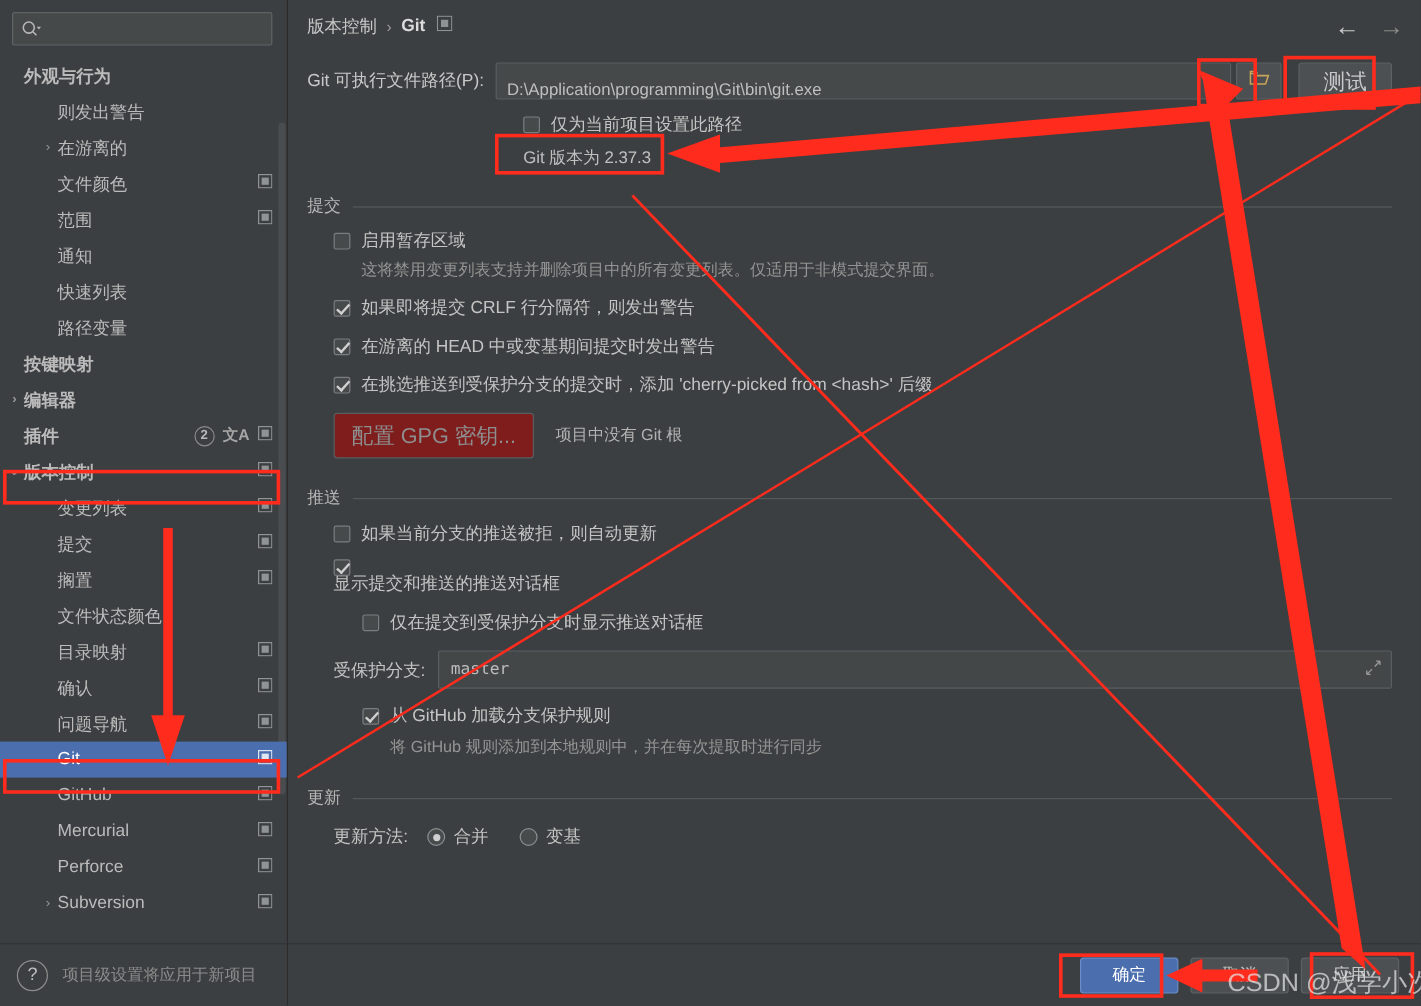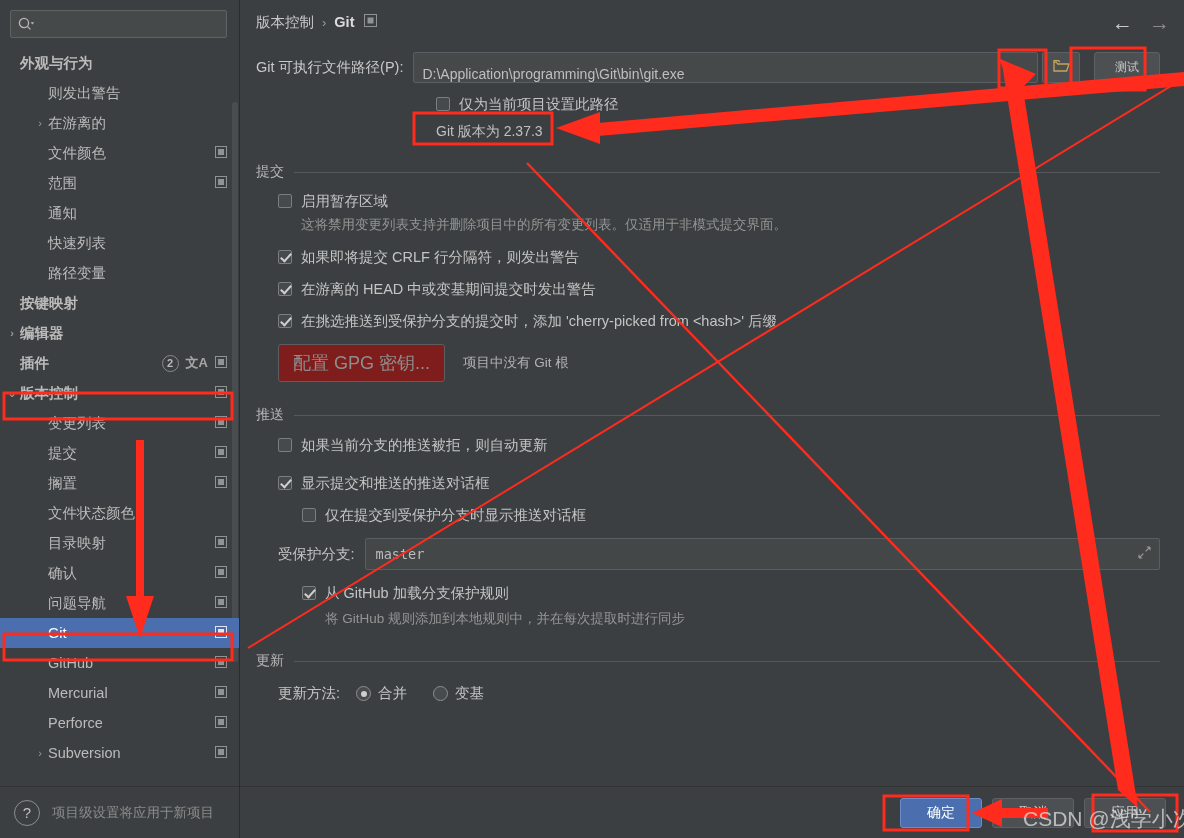--- a/index.html
+++ b/index.html
@@ -168,21 +168,21 @@
     display: flex; align-items: center; justify-content: center;
   }
   .test-btn {
     height: 31px;
     margin-left: 14px;
     padding: 0 20px;
     background: #4c5052;
     border: 1px solid #5d6163;
     border-radius: 3px;
     color: #c9c9c9;
-    font-size: 12px;
+    font-size: 18px;
     display: flex; align-items: center; justify-content: center;
   }
 
   .cb-row { display: flex; align-items: flex-start; margin-top: 11px; }
   .cbox {
     width: 14px; height: 14px;
     flex: 0 0 14px;
     border: 1px solid #7a7e80;
     border-radius: 2px;
     background: #464a4b;
@@ -597,21 +597,21 @@
             <span class="section-title">推送</span>
             <span class="section-line"></span>
           </div>
 
           <div style="padding-left:22px;">
             <div class="cb-row" style="margin-top:12px;">
               <div class="cbox" id="cb-autoupd"></div>
               <div class="cb-label">如果当前分支的推送被拒，则自动更新</div>
             </div>
 
-            <div class="cb-row" style="margin-top:20px;">
+            <div class="cb-row" style="margin-top:10px;flex-direction:column;">
               <div class="cbox checked" id="cb-showdlg"></div>
               <div class="cb-label">显示提交和推送的推送对话框</div>
             </div>
 
             <div class="cb-row" style="margin-top:14px;margin-left:24px;">
               <div class="cbox" id="cb-protonly"></div>
               <div class="cb-label">仅在提交到受保护分支时显示推送对话框</div>
             </div>
 
             <div class="branch-row">

